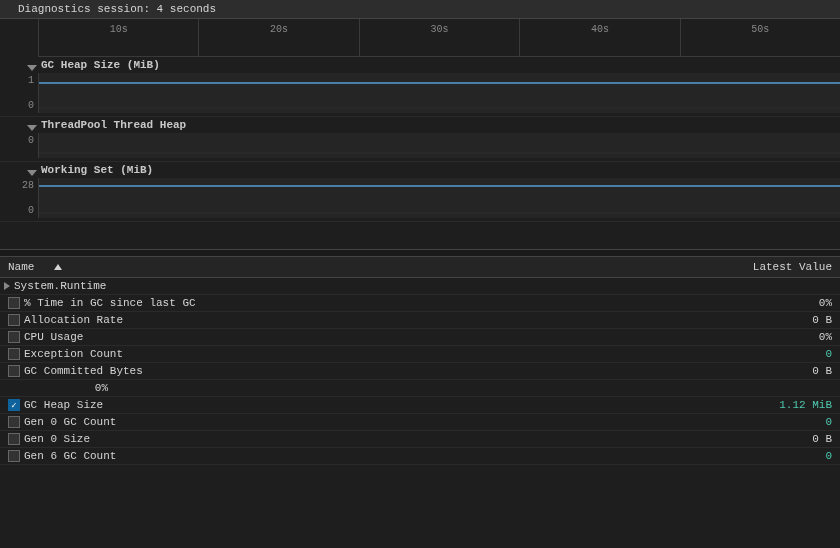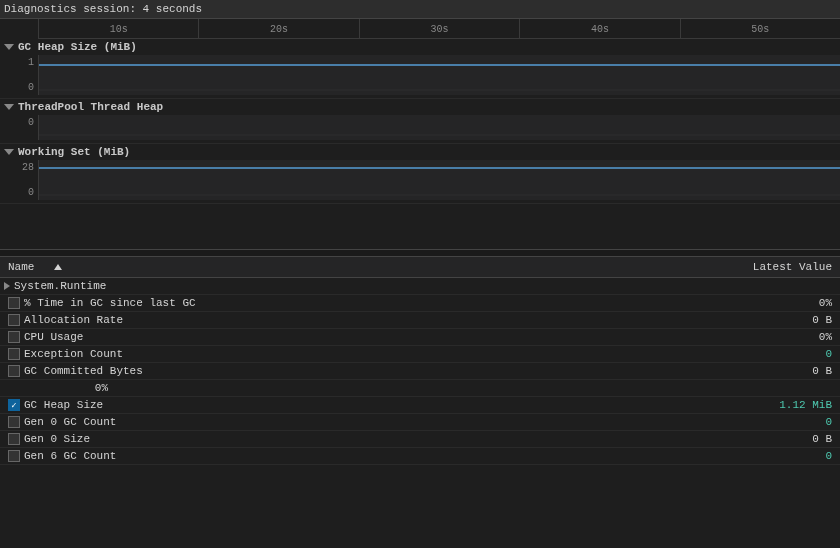--- a/index.html
+++ b/index.html
@@ -9,21 +9,21 @@
       font-family: 'Consolas', 'Courier New', monospace;
       font-size: 11px;
       width: 840px;
       height: 548px;
       overflow: hidden;
     }
 
     
     .diagnostics-bar {
       background: #2d2d2d;
-      padding: 3px 4px;
+      padding: 3px 18px;
       font-size: 11px;
       color: #d4d4d4;
       border-bottom: 1px solid #444;
     }
 
     
     .timeline-section {
       background: #1e1e1e;
       position: relative;
       height: 230px;
@@ -39,25 +39,26 @@
 
     .chart-row {
       border-bottom: 1px solid #2a2a2a;
       position: relative;
       display: flex;
       flex-direction: column;
     }
 
     .chart-header {
       display: flex;
-      align-items: center;
+      align-items: flex-end;
       padding: 2px 0 2px 4px;
       color: #c8c8c8;
       font-size: 11px;
       font-weight: bold;
+      margin-left: 23px;
     }
 
     .chart-triangle {
       width: 0;
       height: 0;
       border-left: 5px solid transparent;
       border-right: 5px solid transparent;
       border-top: 6px solid #888;
       margin-right: 4px;
       display: inline-block;
@@ -202,21 +203,21 @@
   </style>
 </head>
 <body>
 
 <div class="diagnostics-bar">
   <span>Diagnostics session: 4 seconds</span>
 </div>
 
 <div class="timeline-section">
 
-  <div style="display:flex; height:20px; margin-left:38px; border-bottom:1px solid #3a3a3a;">
+  <div style="display:flex; height:38px; margin-left:38px; border-bottom:1px solid #3a3a3a;">
     <div style="flex:1; display:flex;">
       <div class="time-tick">10s</div>
       <div class="time-tick">20s</div>
       <div class="time-tick">30s</div>
       <div class="time-tick">40s</div>
       <div class="time-tick">50s</div>
     </div>
   </div>
 
   <div class="chart-row" style="height:60px;">

